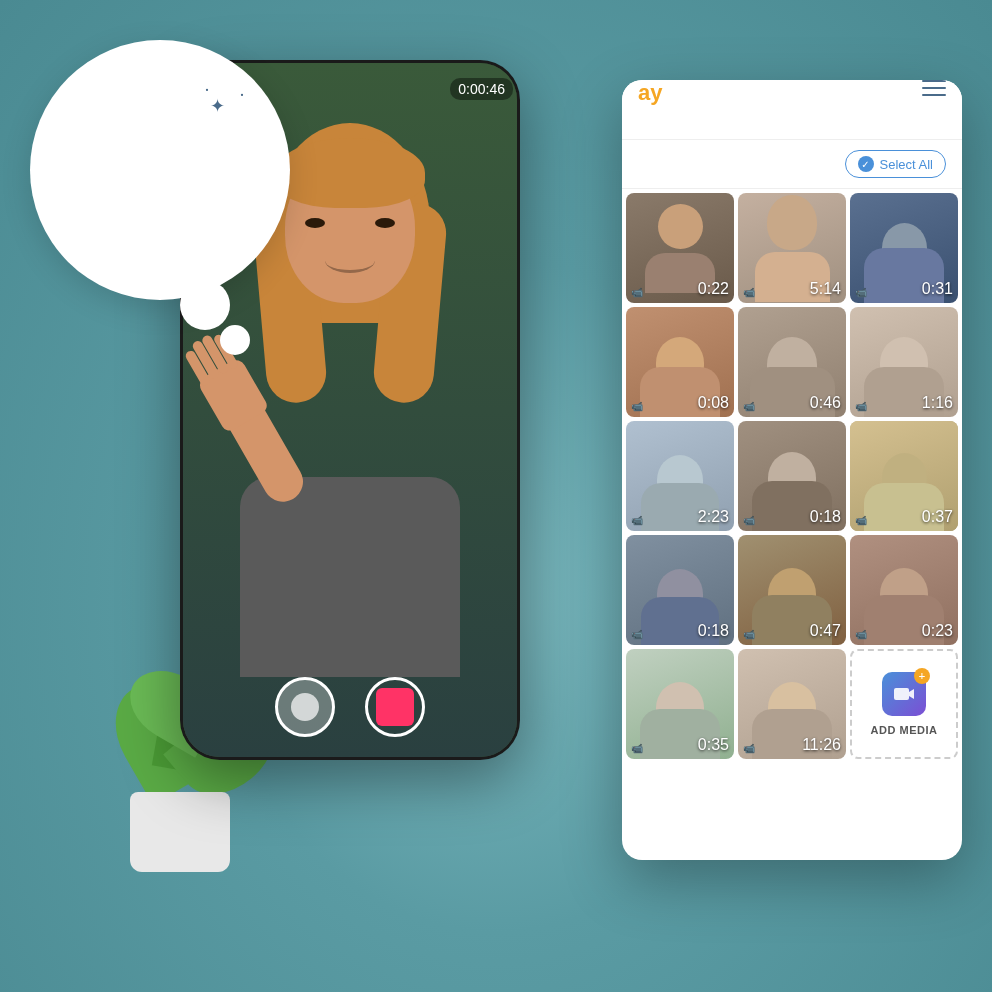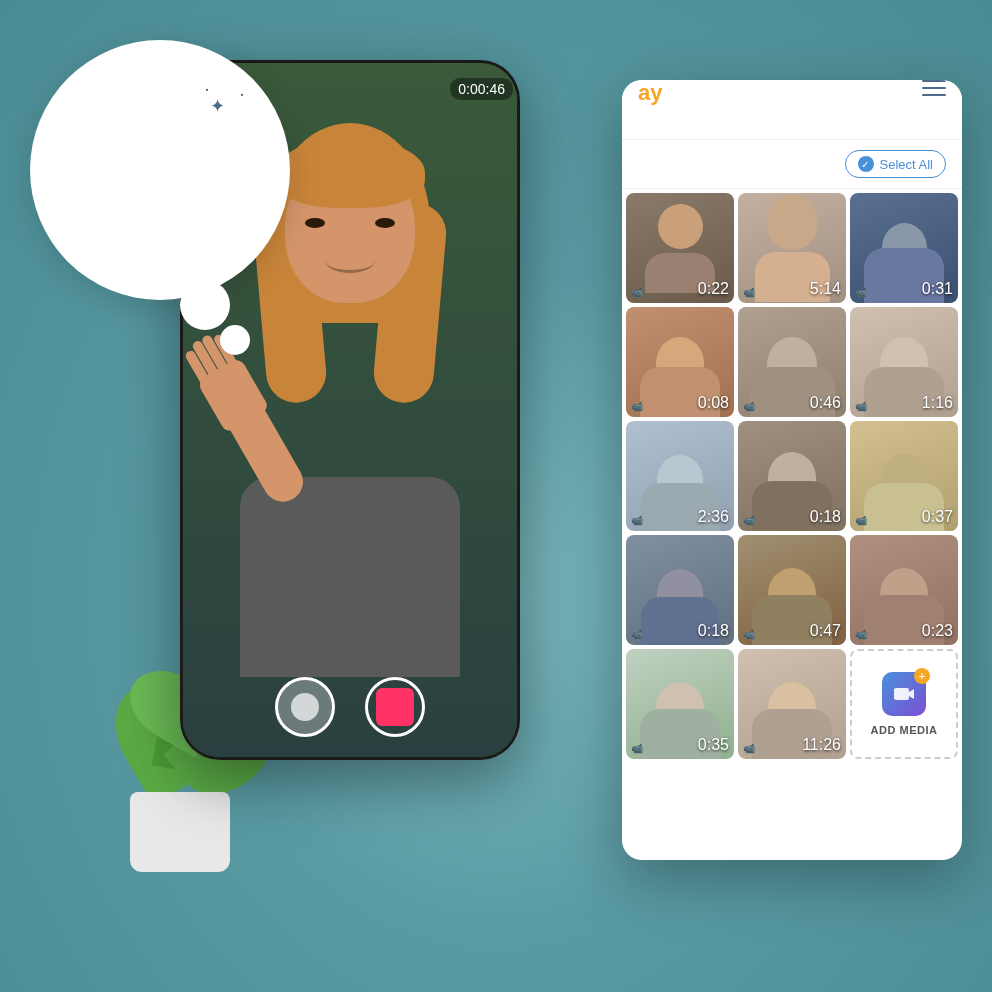--- a/index.html
+++ b/index.html
@@ -541,21 +541,21 @@
         <span class="cell-camera-icon">📹</span>
         <span class="cell-duration">1:16</span>
       </div>
 
       <div class="video-cell cell-7">
         <div style="position:absolute; inset:0; display:flex; align-items:flex-end; justify-content:center;">
           <div style="width:46px;height:50px;border-radius:50% 50% 45% 45%;background:#b8c8d0;margin-bottom:26px;"></div>
           <div style="position:absolute;bottom:0;width:78px;height:48px;border-radius:20px 20px 0 0;background:#9aaab0;"></div>
         </div>
         <span class="cell-camera-icon">📹</span>
-        <span class="cell-duration">2:36</span>
+        <span class="cell-duration">2:23</span>
       </div>
 
       <div class="video-cell cell-8">
         <div style="position:absolute; inset:0; display:flex; align-items:flex-end; justify-content:center;">
           <div style="width:48px;height:52px;border-radius:50% 50% 45% 45%;background:#c0b0a0;margin-bottom:27px;"></div>
           <div style="position:absolute;bottom:0;width:80px;height:50px;border-radius:20px 20px 0 0;background:#807060;"></div>
         </div>
         <span class="cell-camera-icon">📹</span>
         <span class="cell-duration">0:18</span>
       </div>

